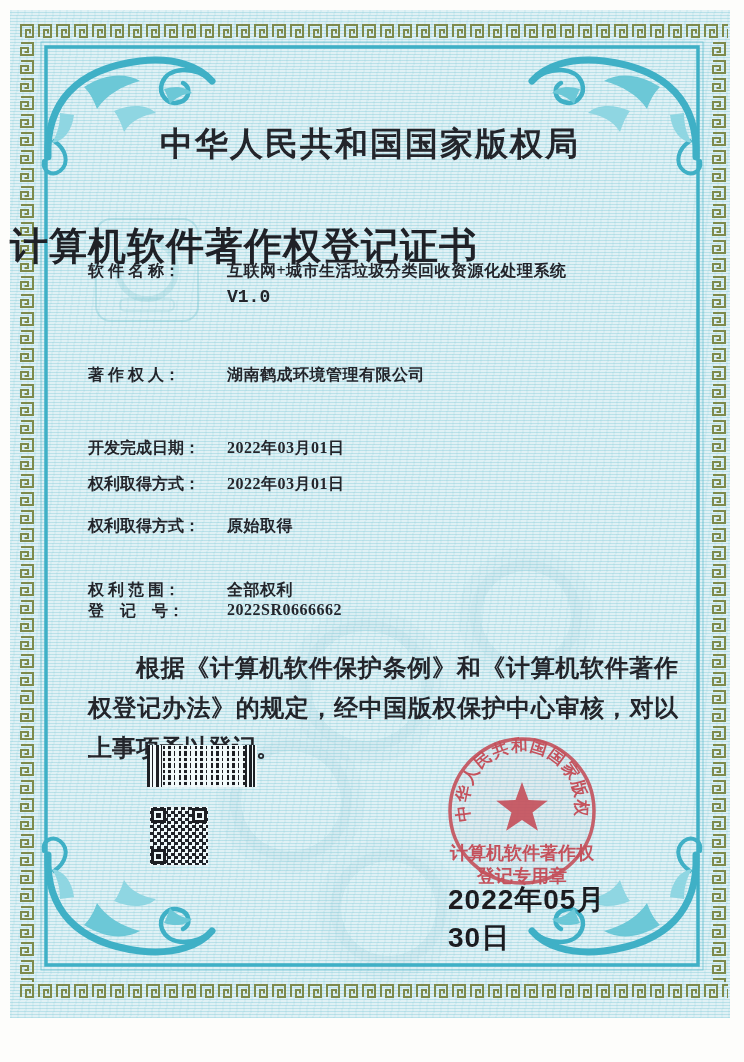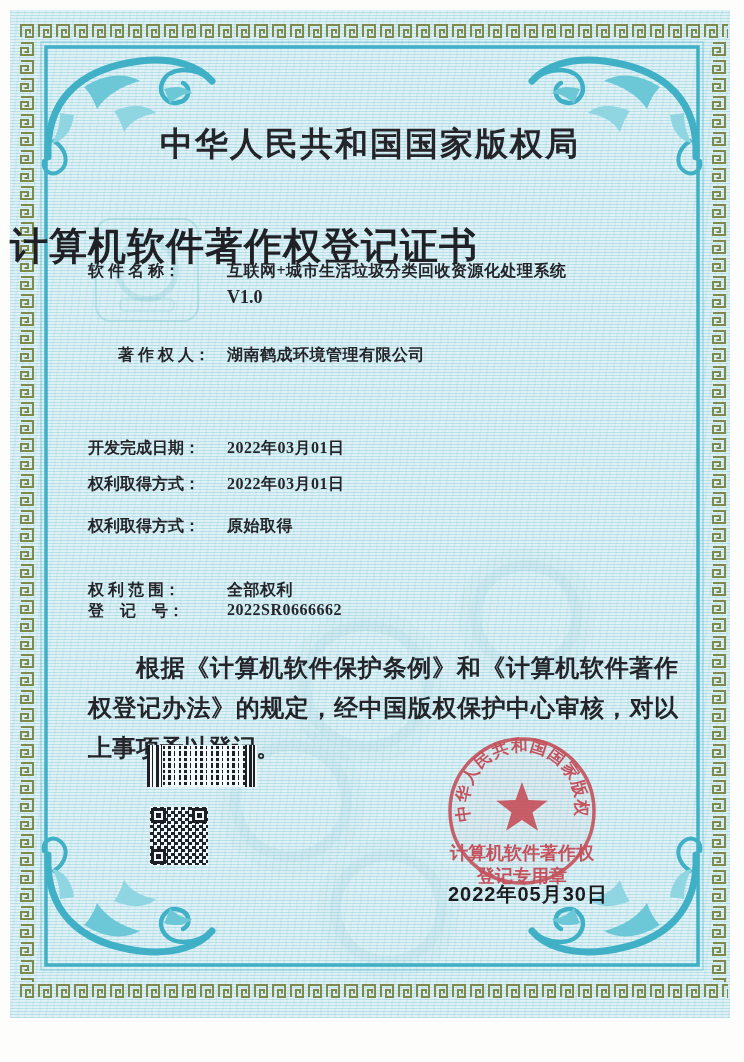--- a/index.html
+++ b/index.html
@@ -54,21 +54,21 @@
   .finder{position:absolute;width:15px;height:15px;border:3px solid #1d1f24;background:#eef8fa;box-sizing:border-box;}
   .finder::after{content:"";position:absolute;inset:2px;background:#1d1f24;}
   .f-tl{left:1px;top:1px;} .f-tr{right:1px;top:1px;} .f-bl{left:1px;bottom:1px;}
   
   .serial{position:absolute;left:113px;top:878px;font-size:21px;color:#16161a;font-weight:700;}
   .serial .num{font-family:"DejaVu Sans Mono","Liberation Mono",monospace;
     font-weight:400;font-size:21px;color:#a85f6e;letter-spacing:2px;margin-left:14px;}
   
   .seal{position:absolute;left:402px;top:691px;}
   .seal-date{position:absolute;left:438px;top:871px;width:170px;text-align:left;
-    font-size:20px;font-weight:700;color:#1b1c20;letter-spacing:1px;
+    font-size:28px;font-weight:700;color:#1b1c20;letter-spacing:1px;
     font-family:"Liberation Sans","DejaVu Sans",sans-serif;}
 </style>
 </head>
 <body>
 
 <div class="cert">
 
   <svg class="frame" width="720" height="1008" viewBox="0 0 720 1008">
     <defs>
       <pattern id="gk" width="18" height="18" patternUnits="userSpaceOnUse">
@@ -128,23 +128,23 @@
   <div class="emboss"></div>
 
   <div class="title1">中华人民共和国国家版权局</div>
   <div class="title2">计算机软件著作权登记证书</div>
 
 
   <div class="row" style="top:251px;">
     <span class="lbl">软 件 名 称：</span>
     <span class="val">互联网+城市生活垃圾分类回收资源化处理系统</span>
   </div>
-  <div class="val2" style="top:277px;">V1.0</div>
-
-  <div class="row" style="top:335px;text-align:right;">
+  <div class="val2" style="top:277px;font-family:Liberation Mono, monospace;">V1.0</div>
+
+  <div class="row" style="top:355px;">
     <span class="lbl">著 作 权 人：</span>
     <span class="val">湖南鹤成环境管理有限公司</span>
   </div>
 
   <div class="row" style="top:428px;">
     <span class="lbl wide">开发完成日期：</span>
     <span class="val">2022年03月01日</span>
   </div>
 
   <div class="row" style="top:464px;">

